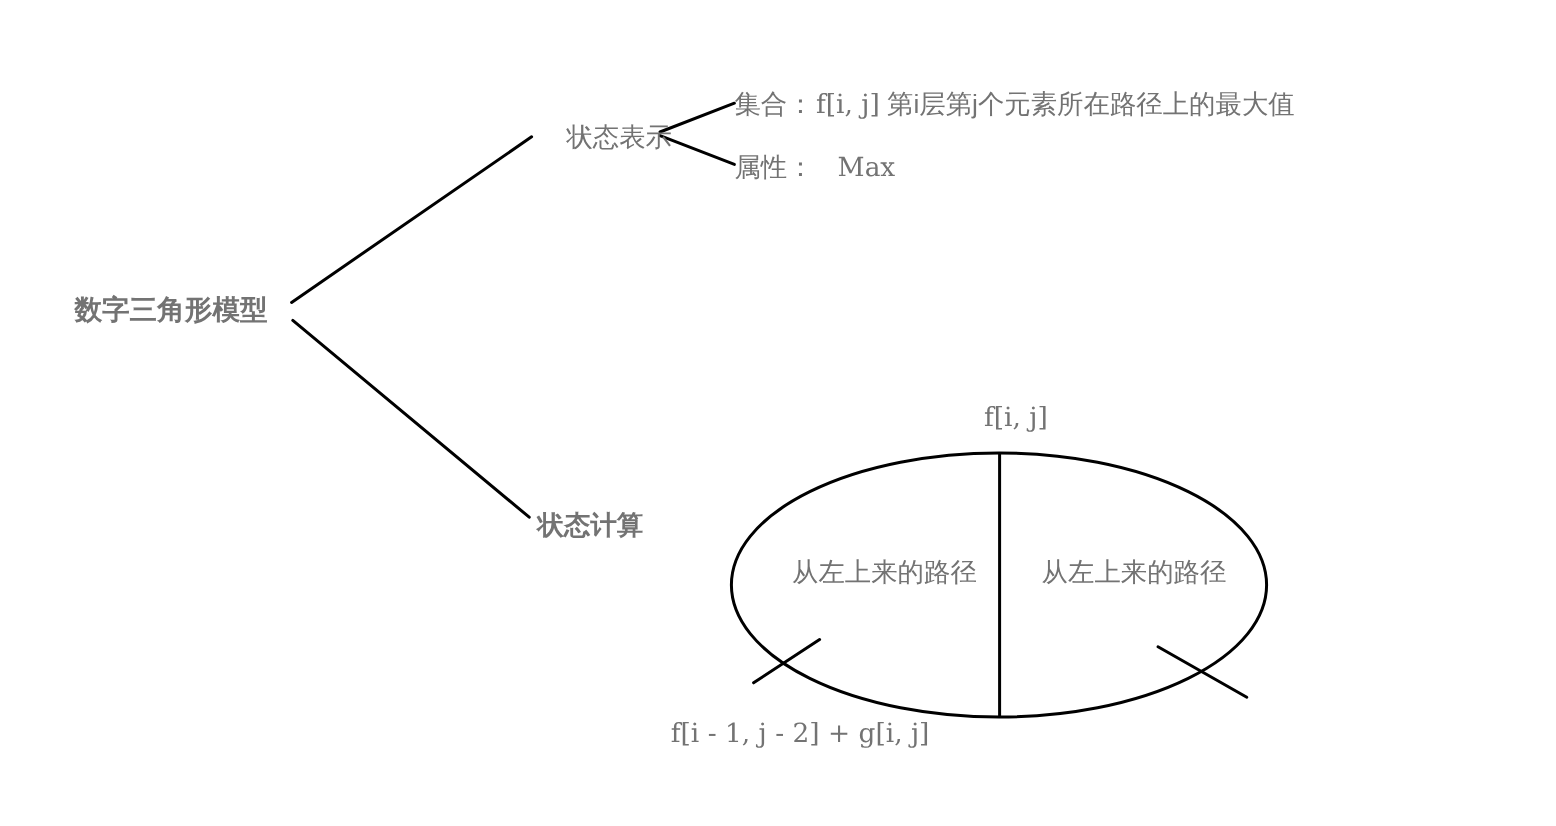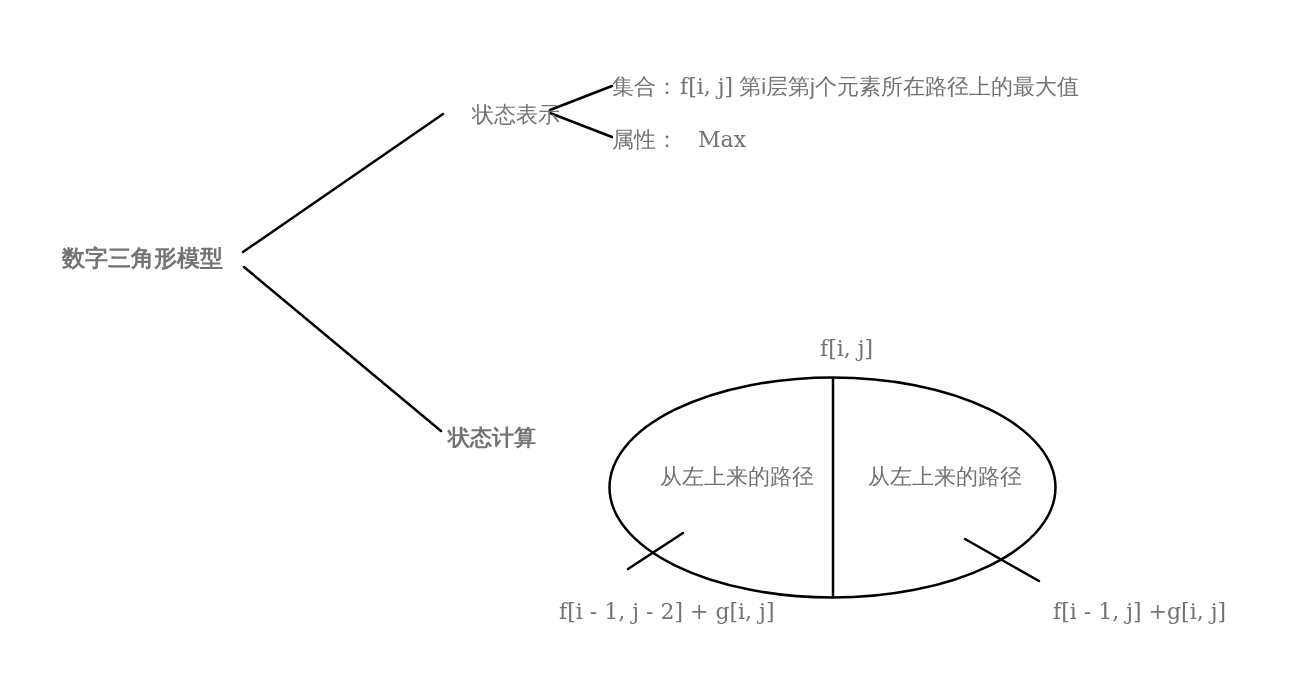--- a/index.html
+++ b/index.html
@@ -78,15 +78,14 @@
   <div class="label" style="left:448px; top:425px;font-weight:bold;">状态计算</div>
 
   <div class="label serif" style="left:820px; top:336px;">f[i, j]</div>
 
   <div class="label" style="left:660px; top:464px;">从左上来的路径</div>
 
   <div class="label" style="left:868px; top:464px;">从左上来的路径</div>
 
   <div class="label serif" style="left:559px; top:599px;">f[i - 1, j - 2] + g[i, j]</div>
 
-  <div class="label serif" style="left:1053px; top:599px;">f[i - 1, j] +g[i, j]</div>
 
 </div>
 
 </body></html>

